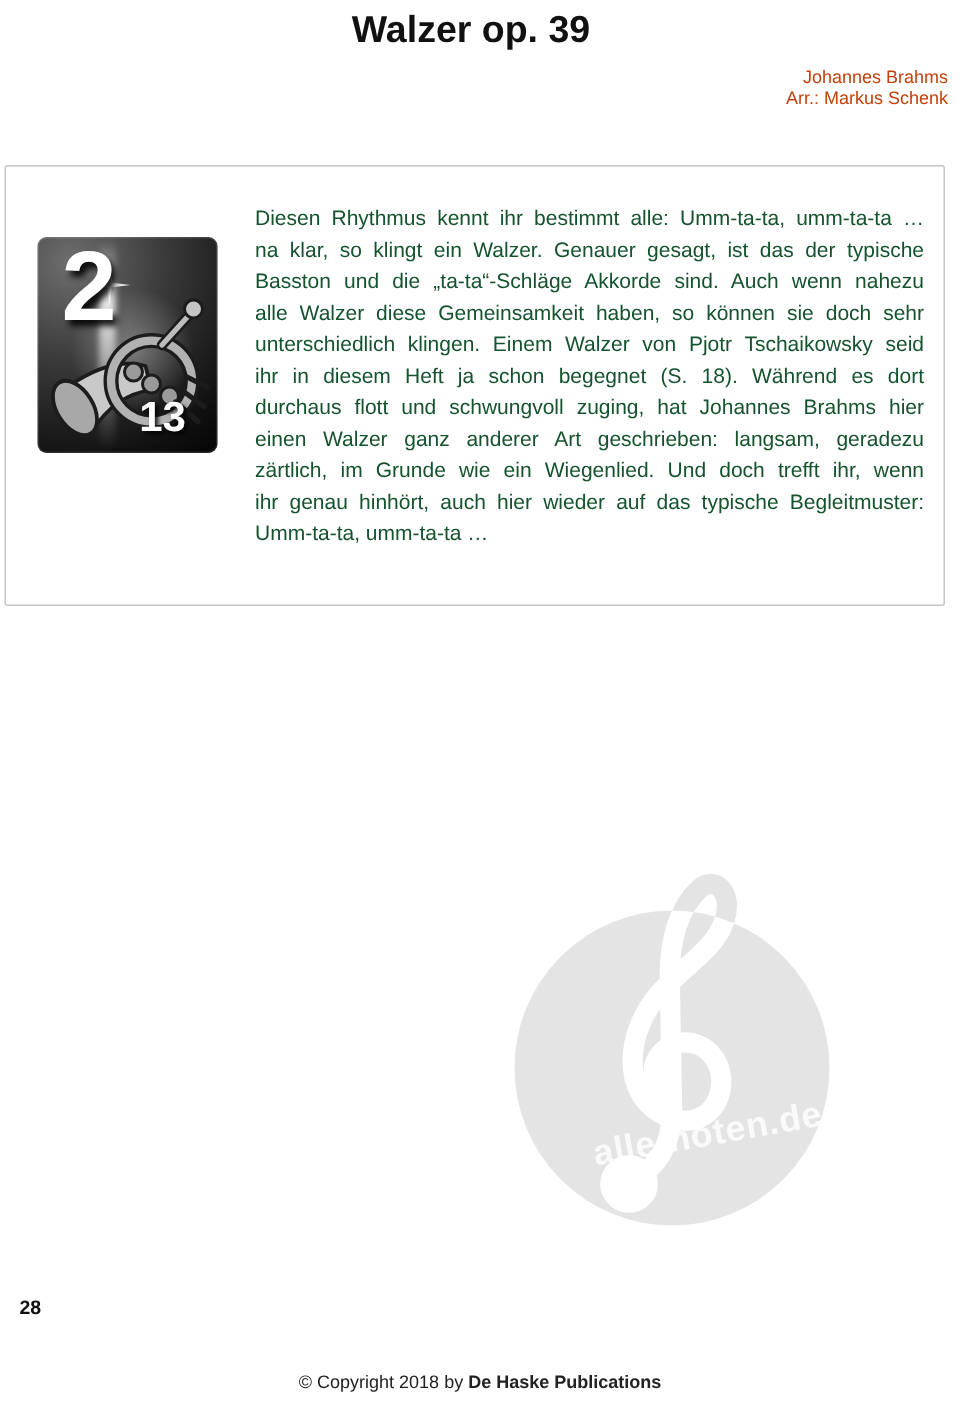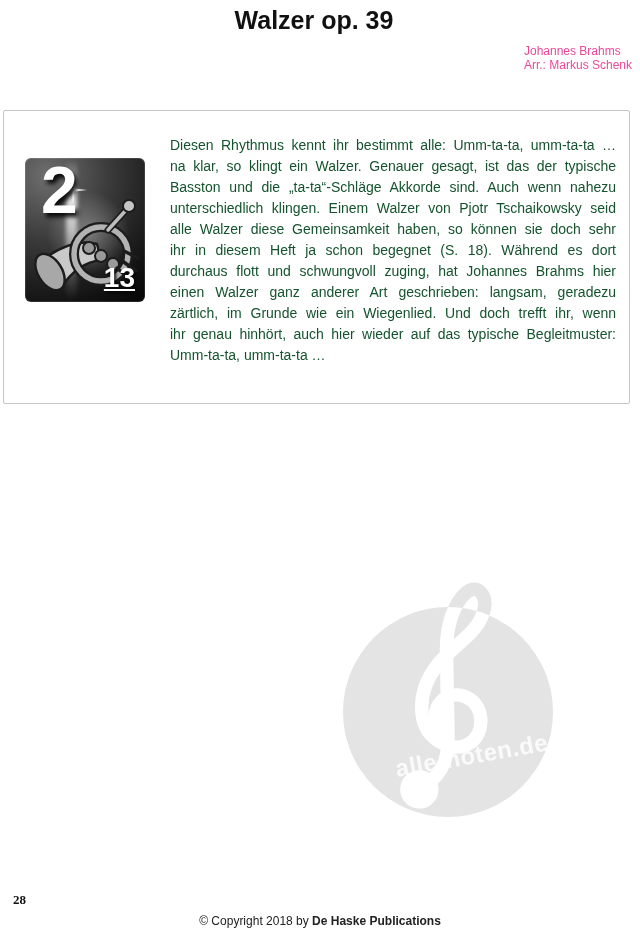--- a/index.html
+++ b/index.html
@@ -5,22 +5,22 @@
   html,body{margin:0;padding:0;}
   body{
     width:640px;height:935px;position:relative;background:#ffffff;
     font-family:"Liberation Sans", sans-serif;color:#1d1d1d;overflow:hidden;
   }
   .page-title{
     position:absolute;top:6px;left:0;width:628px;text-align:center;
     font-size:25px;font-weight:bold;color:#111;letter-spacing:0;
   }
   .byline{
-    position:absolute;top:44px;right:8px;
-    font-size:12px;line-height:14px;color:#ec4899;
+    position:absolute;top:44px;right:8px;text-align:right;
+    font-size:12px;line-height:14px;color:#c2410c;
   }
   .info-box{
     position:absolute;left:3px;top:110px;width:627px;height:294px;
     border:1.5px solid #c6c6c6;border-radius:2px;background:#fff;box-sizing:border-box;
   }
   
   .badge{
     position:absolute;left:21px;top:47px;width:120px;height:144px;
     border-radius:6px;overflow:hidden;
     background:radial-gradient(140% 120% at 18% 12%, #6e6e6e 0%, #3a3a3a 38%, #121212 75%, #000 100%);
@@ -34,36 +34,35 @@
   .badge-glow{
     position:absolute;left:18px;top:30px;width:90px;height:90px;border-radius:50%;
     background:radial-gradient(circle, rgba(255,255,255,0.35) 0%, rgba(255,255,255,0) 65%);
   }
   .badge-star{position:absolute;left:34px;top:18px;}
   .badge-num-big{
     position:absolute;left:16px;top:2px;font-size:66px;line-height:60px;font-weight:bold;
     color:#ffffff;text-shadow:3px 4px 4px rgba(0,0,0,0.9);
   }
   .badge-num-small{
-    position:absolute;right:10px;bottom:8px;font-size:28px;font-weight:bold;color:#ffffff;
+    position:absolute;right:21px;bottom:8px;font-size:28px;font-weight:bold;color:#ffffff;
     text-shadow:2px 2px 3px rgba(0,0,0,0.9);
-    text-decoration:underline;
   }
   .badge-horn{position:absolute;left:6px;top:38px;}
   
   .info-paragraph{
     position:absolute;left:166px;top:24px;width:446px;
     font-size:14px;line-height:21px;color:#14532d;
   }
   .jline{text-align:justify;text-align-last:justify;height:21px;overflow:hidden;white-space:normal;}
   .jline.last{text-align-last:left;}
   
   .watermark{position:absolute;left:325px;top:572px;width:255px;height:255px;}
   
-  .page-number{position:absolute;left:13px;top:892px;font-size:13px;font-weight:bold;color:#111;font-family:Liberation Serif, serif;}
+  .page-number{position:absolute;left:13px;top:864px;font-size:13px;font-weight:bold;color:#111;}
   .copyright{position:absolute;left:0;top:914px;width:640px;text-align:center;font-size:12px;color:#222;}
   .copyright .bold{font-weight:bold;}
 </style>
 </head>
 <body>
 
 <div class="page-title">Walzer op. 39</div>
 
 <div class="byline">
   <div>Johannes Brahms</div>
@@ -100,22 +99,22 @@
       <circle cx="98" cy="10" r="6" fill="#c4c4c4" stroke="#1c1c1c" stroke-width="2"></circle>
     </svg>
     <div class="badge-num-big">2</div>
     <div class="badge-num-small">13</div>
   </div>
 
   <div class="info-paragraph">
       <div class="jline">Diesen Rhythmus kennt ihr bestimmt alle: Umm-ta-ta, umm-ta-ta …</div>
       <div class="jline">na klar, so klingt ein Walzer. Genauer gesagt, ist das der typische</div>
       <div class="jline">Basston und die „ta-ta“-Schläge Akkorde sind. Auch wenn nahezu</div>
+      <div class="jline">alle Walzer diese Gemeinsamkeit haben, so können sie doch sehr</div>
       <div class="jline">unterschiedlich klingen. Einem Walzer von Pjotr Tschaikowsky seid</div>
-      <div class="jline">alle Walzer diese Gemeinsamkeit haben, so können sie doch sehr</div>
       <div class="jline">ihr in diesem Heft ja schon begegnet (S. 18). Während es dort</div>
       <div class="jline">durchaus flott und schwungvoll zuging, hat Johannes Brahms hier</div>
       <div class="jline">einen Walzer ganz anderer Art geschrieben: langsam, geradezu</div>
       <div class="jline">zärtlich, im Grunde wie ein Wiegenlied. Und doch trefft ihr, wenn</div>
       <div class="jline">ihr genau hinhört, auch hier wieder auf das typische Begleitmuster:</div>
       <div class="jline last">Umm-ta-ta, umm-ta-ta …</div>
     </div>
 </div>
 
 <svg class="watermark" width="255" height="255" viewBox="0 0 255 255">

